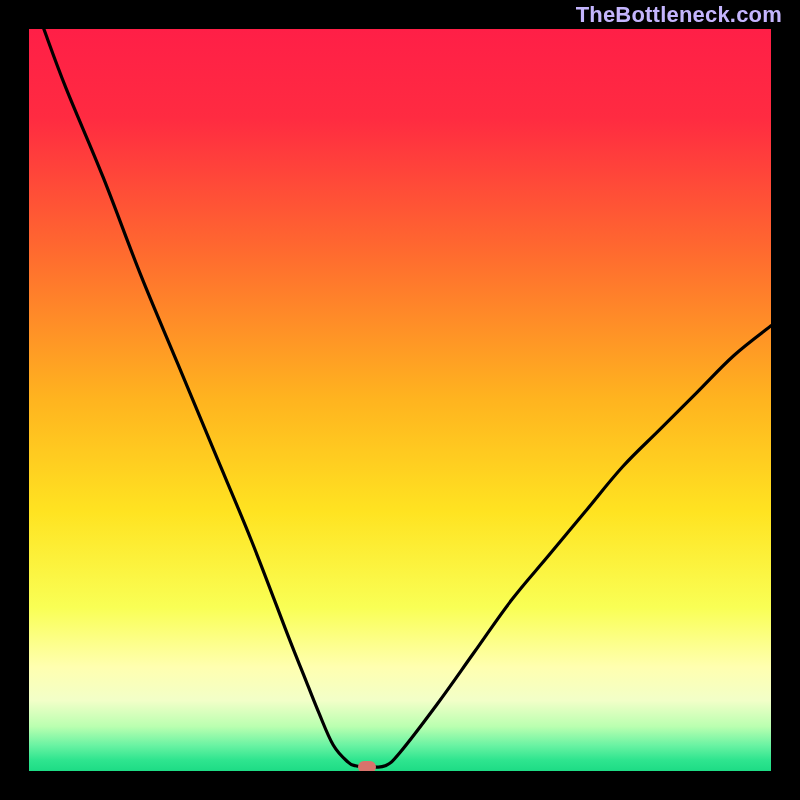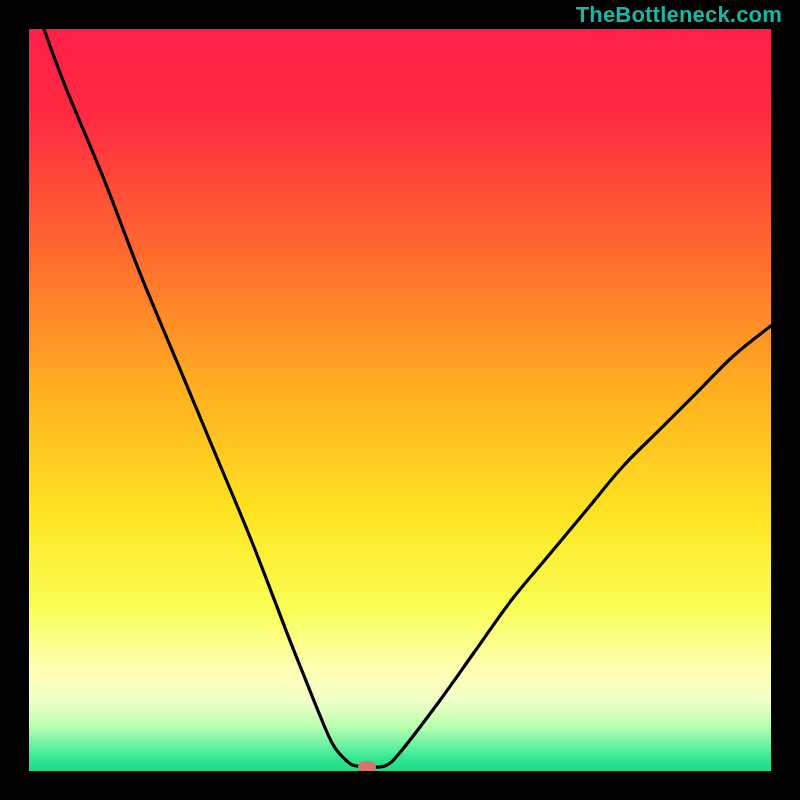--- a/index.html
+++ b/index.html
@@ -15,21 +15,21 @@
     position: absolute;
     top: 0; left: 0;
     width: 800px;
     height: 800px;
     background: #000;
   }
   .watermark {
     position: absolute;
     top: 2px;
     right: 18px;
-    color: #14b8a6;
+    color: #c4b5fd;
     font-size: 22px;
     font-weight: 600;
     letter-spacing: 0.2px;
     user-select: none;
   }
   .plot-area {
     position: absolute;
     top: 29px;
     left: 29px;
     width: 742px;

